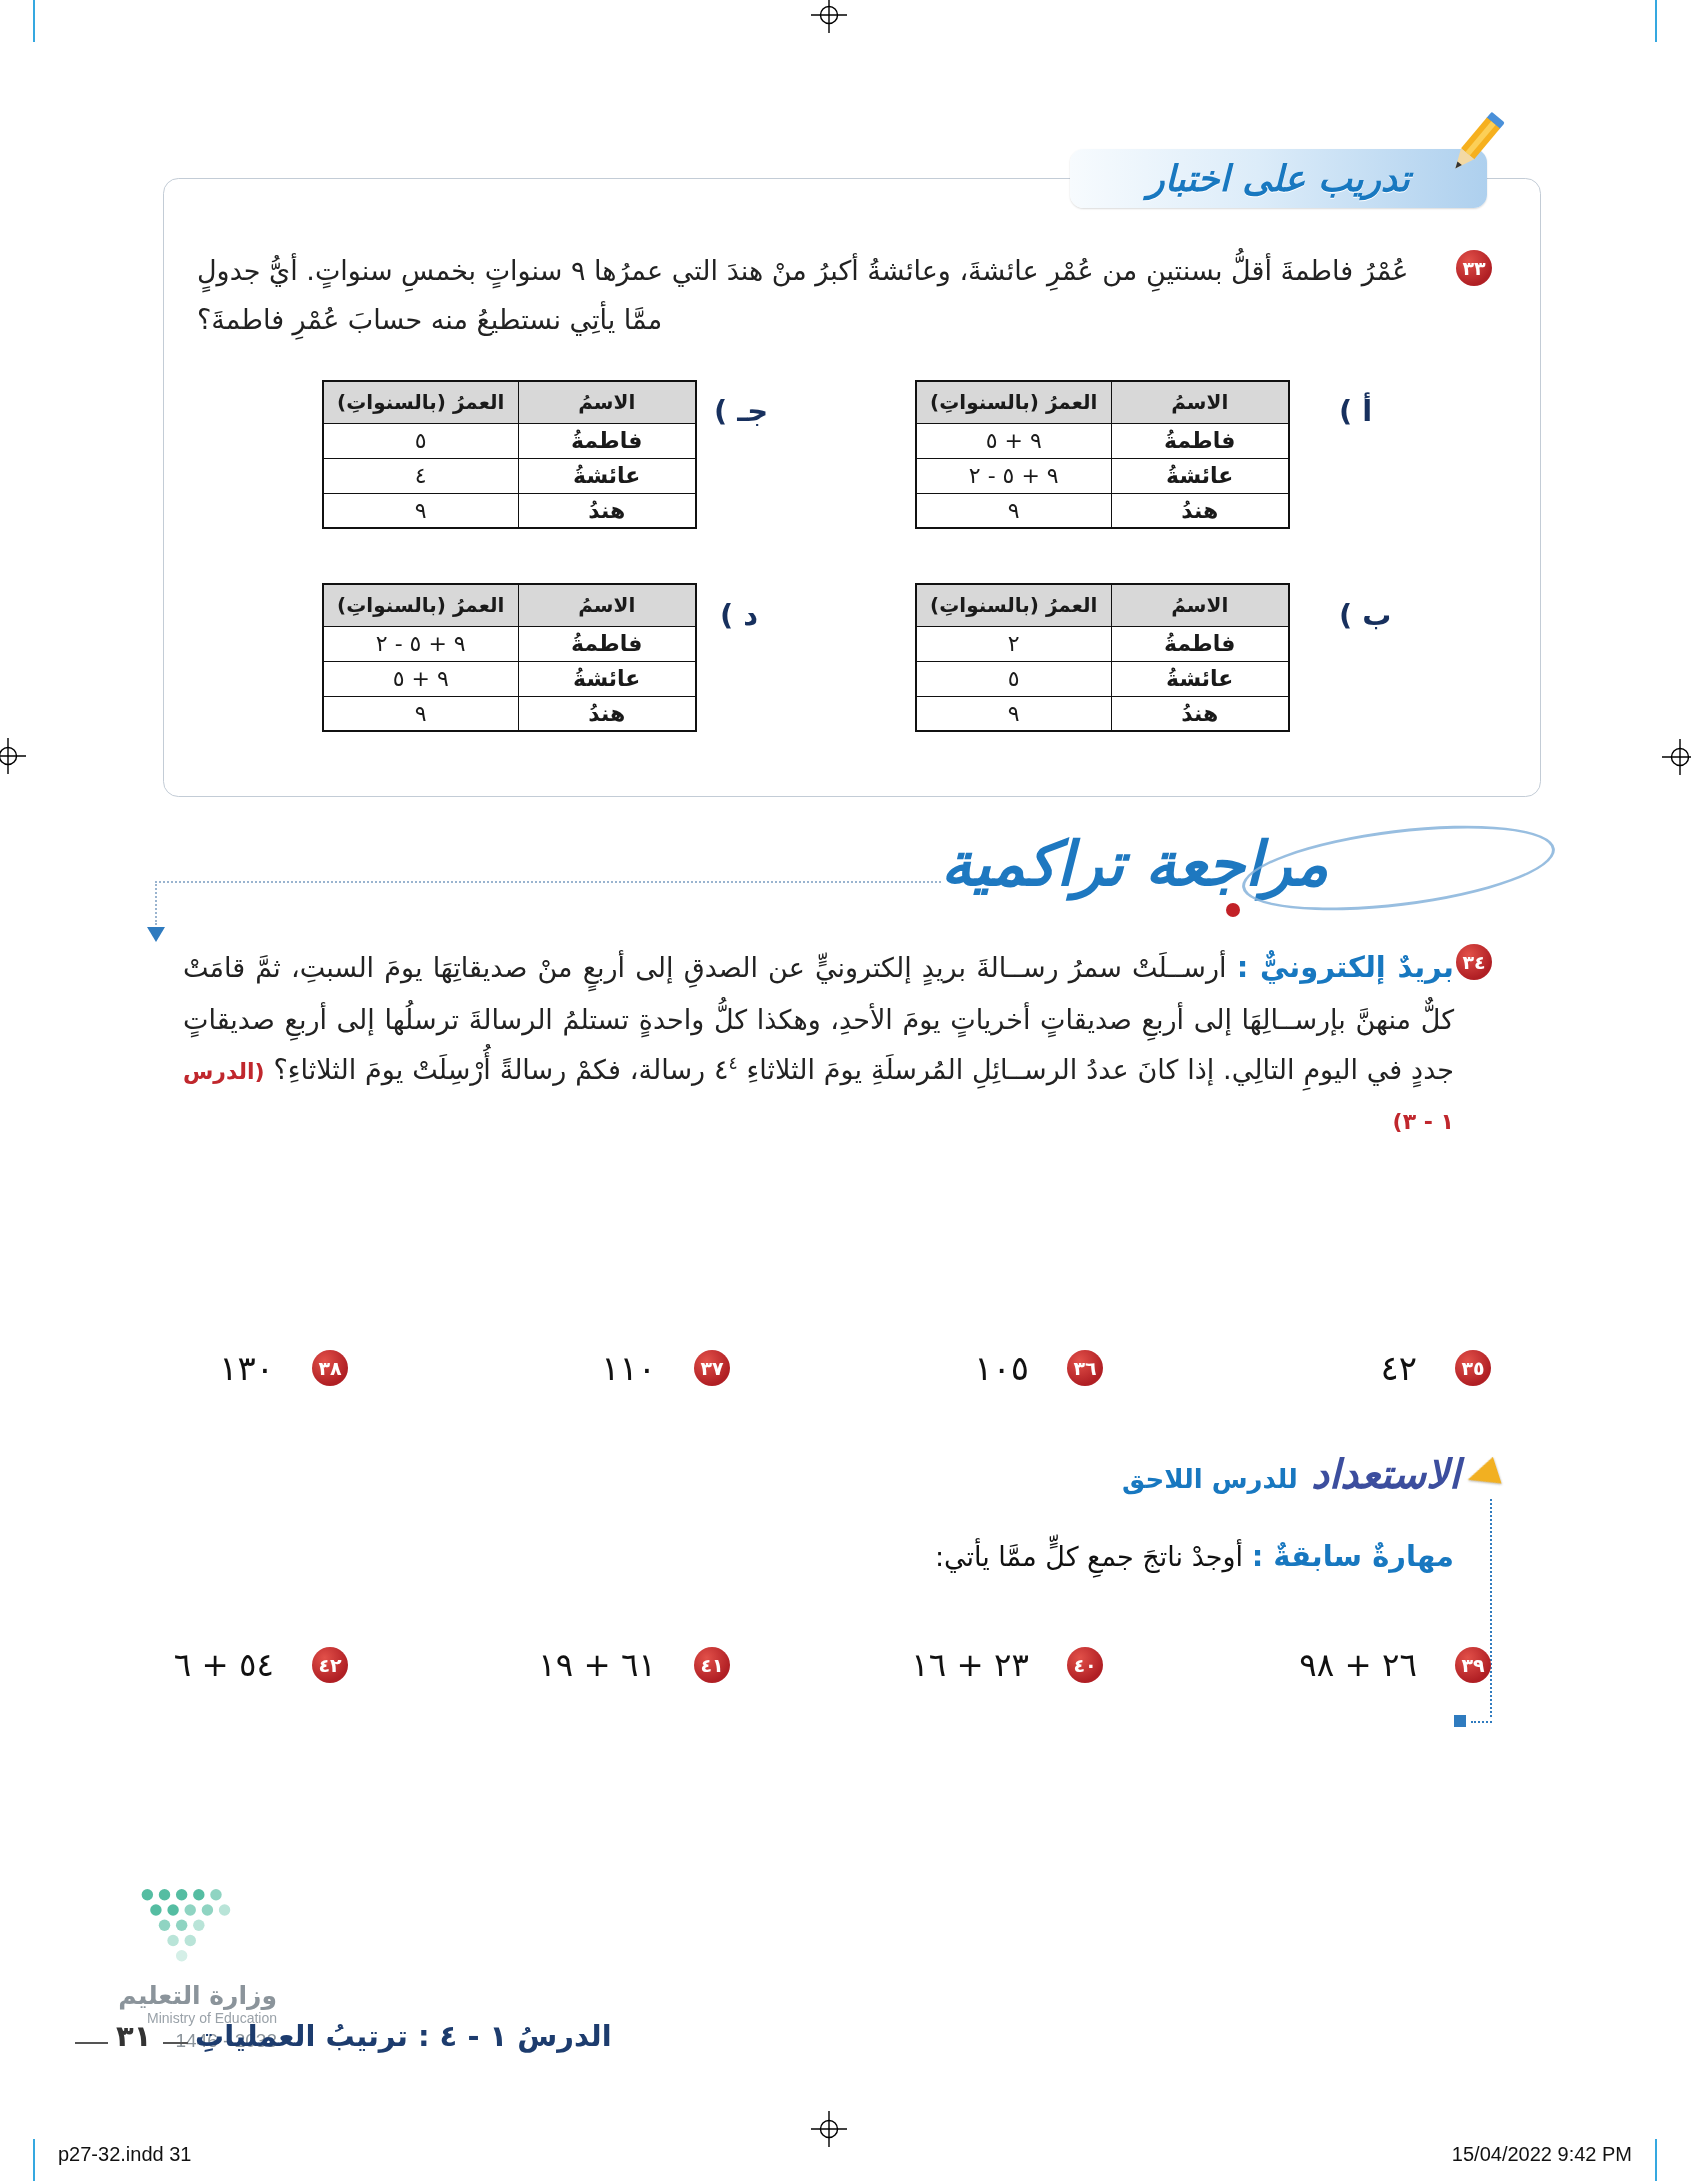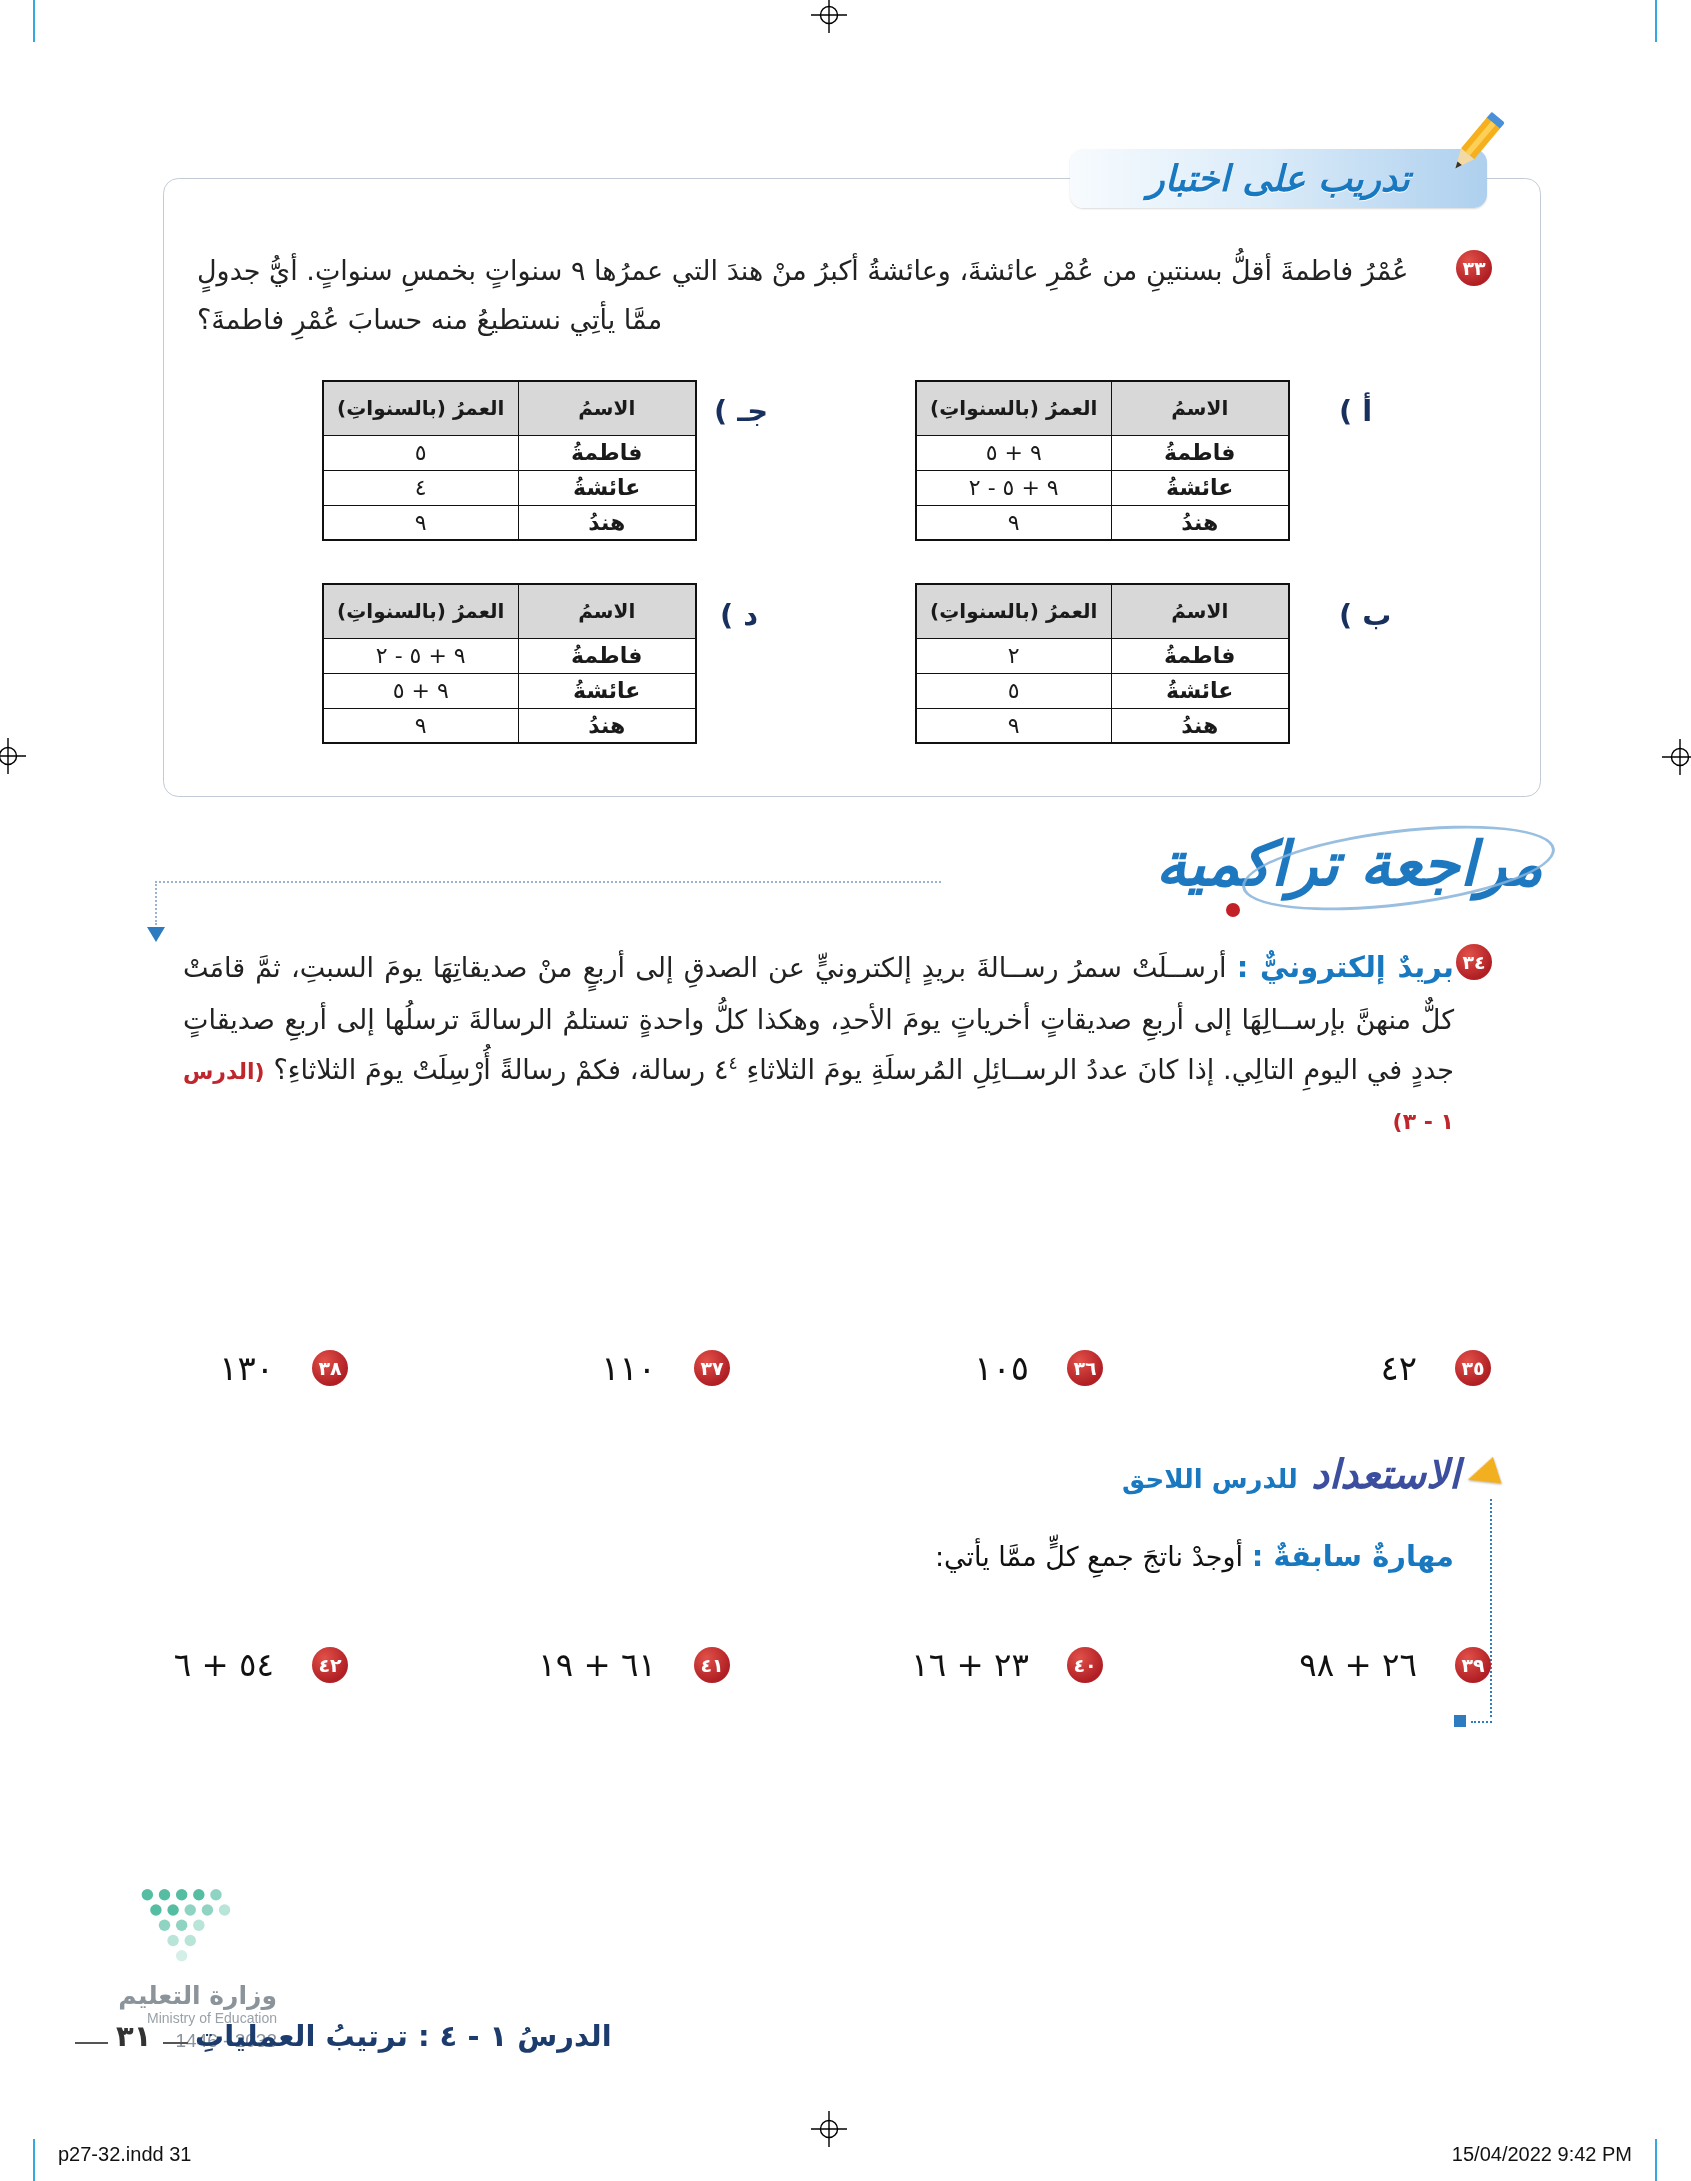--- a/index.html
+++ b/index.html
@@ -38,27 +38,27 @@
   .qtext {
     position:absolute; right:237px; top:247px; width:1257px;
     font-size:27px; line-height:1.8; color:#222; text-align:left;
   }
   
   table.opt {
     position:absolute; width:373px; border-collapse:collapse; table-layout:fixed;
     border:2.4px solid #111; background:#fff;
   }
   table.opt th, table.opt td { border:1.5px solid #111; text-align:center; vertical-align:middle; }
-  table.opt th { background:#d8d8d8; height:54px; font-size:20px; font-weight:bold; }
+  table.opt th { background:#d8d8d8; height:42px; font-size:20px; font-weight:bold; }
   table.opt td { height:35px; font-size:22px; }
   table.opt td.nm { font-weight:bold; }
   .opt-label { position:absolute; font-size:29px; font-weight:bold; color:#17305e; }
   
   .review-title {
-    position:absolute; left:942px; top:828px; width:602px; height:99px; text-align:right;
+    position:absolute; left:942px; top:828px; width:602px; height:99px; text-align:left;
   }
   .review-title .txt {
     position:relative; z-index:2; font-size:61px; font-weight:bold; font-style:italic;
     color:#1e78c0; white-space:nowrap;
   }
   .review-title .swoosh {
     position:absolute; right:-13.4px; top:1.9px; width:315px; height:76px;
     border:3.8px solid #86b3db; border-radius:50%; transform:rotate(-7deg);
     z-index:3; pointer-events:none; opacity:.85;
   }

